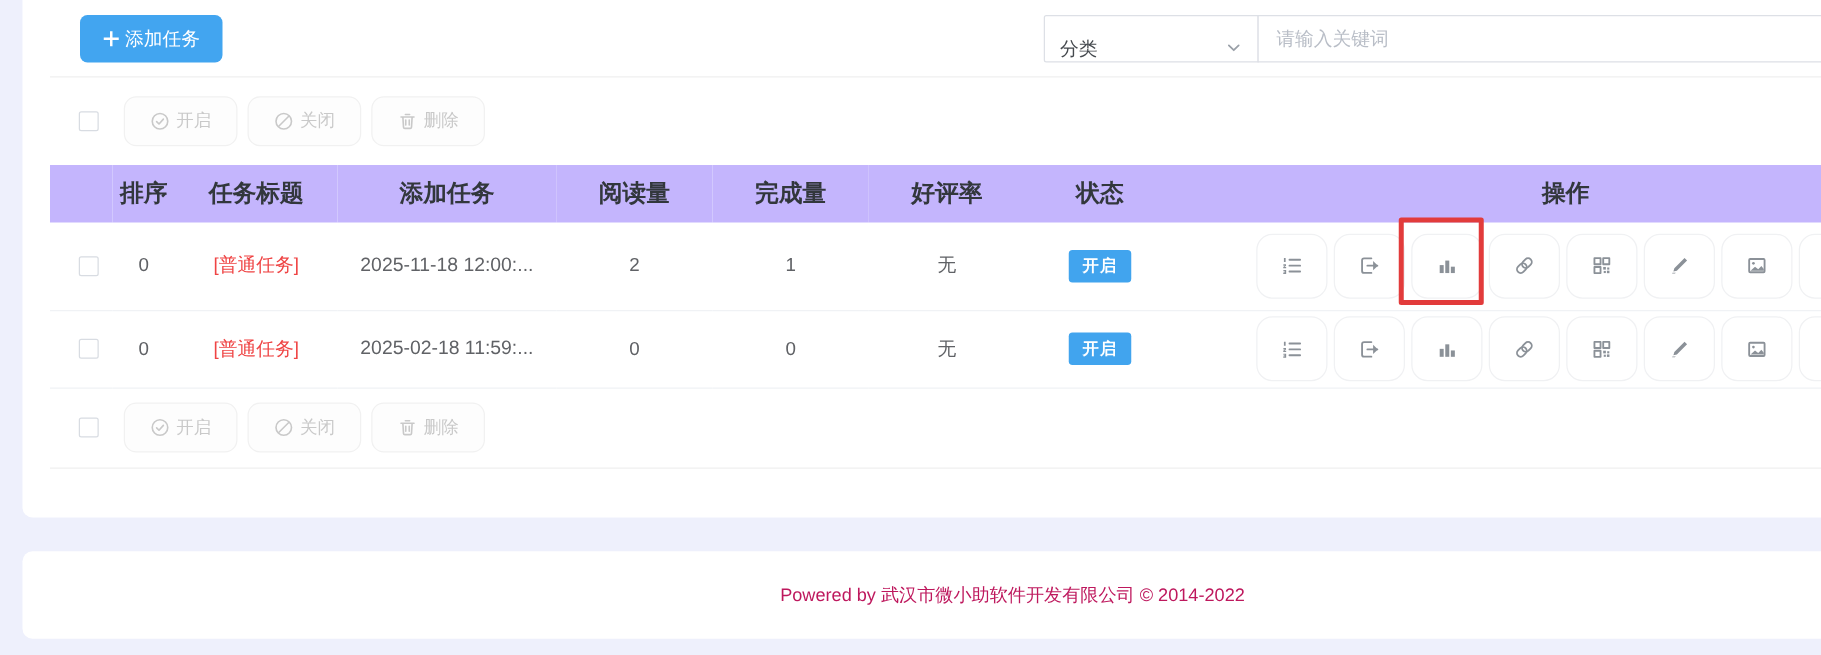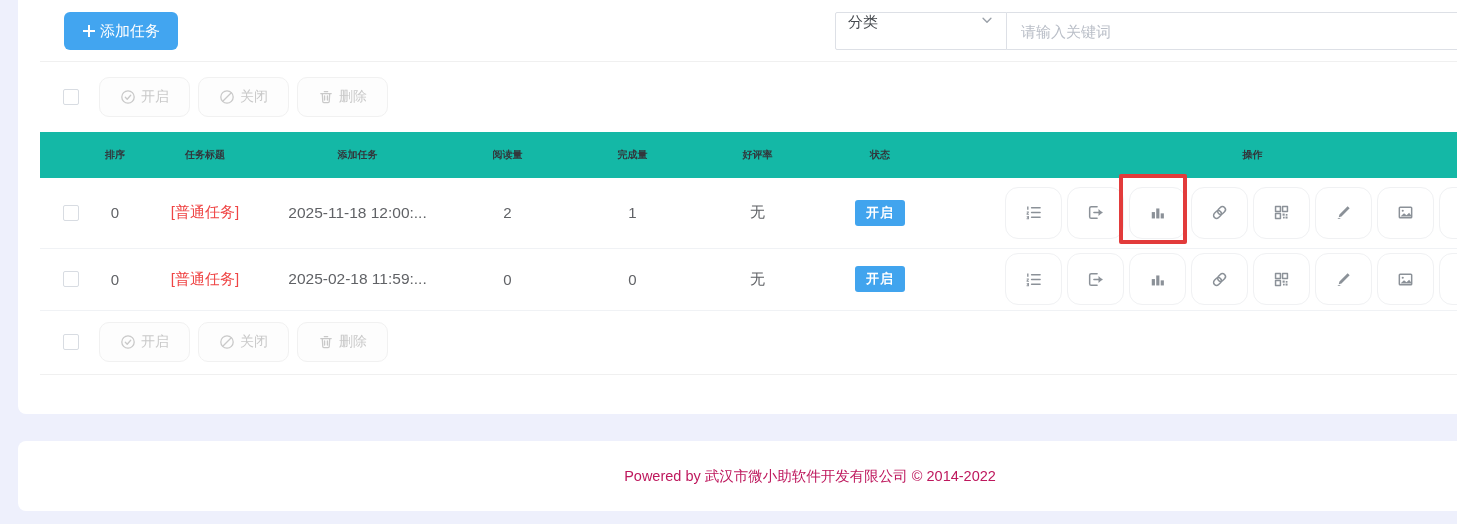--- a/index.html
+++ b/index.html
@@ -28,21 +28,21 @@
     background:#42a5f0; color:#fff;
     border:none; border-radius:6px;
     font-size:15px; display:flex; align-items:center; gap:4px;
     cursor:pointer; font-family:inherit;
   }
   .btn-add svg { display:block; }
   .search-group { position:absolute; left:795px; top:12px; display:flex; }
   .select-box {
     width:172px; height:38px; background:#fff;
     border:1px solid #dde0e6; border-radius:2px 0 0 2px;
-    display:flex; align-items:flex-start; justify-content:space-between;
+    display:flex; align-items:flex-end; justify-content:space-between;
     padding:0 12px; font-size:15px; color:#45494e; cursor:pointer;
   }
   .keyword-input {
     width:560px; height:38px; margin-left:-1px;
     border:1px solid #dde0e6; border-radius:0 2px 2px 0;
     padding:0 14px; font-size:15px; color:#606266; outline:none;
     font-family:inherit;
   }
   .keyword-input::placeholder { color:#b9bec7; }
   
@@ -59,21 +59,21 @@
     cursor:not-allowed; font-family:inherit;
   }
   .bulk-btn svg { display:block; }
   .bulk-btn:first-of-type { margin-left:20px; }
   
   table { border-collapse:collapse; table-layout:fixed; width:1460px; }
   col.c-check{width:50px} col.c-sort{width:50px} col.c-title{width:130px}
   col.c-time{width:175px} col.c-read{width:125px} col.c-done{width:125px}
   col.c-rate{width:125px} col.c-status{width:120px} col.c-act{width:560px}
   thead th {
-    background:#14b8a6; height:46px; font-size:10px; font-weight:700;
+    background:#c4b5fd; height:46px; font-size:19px; font-weight:700;
     color:#32373c; text-align:center; white-space:nowrap;
   }
   tbody td {
     height:66px; text-align:center; font-size:15px; color:#606266;
     border-bottom:1px solid #f0f2f5; white-space:nowrap;
   }
   tr.row-1 td { height:70px; }
   tr.row-2 td { height:62px; }
   td.cell-check, th.cell-check { text-align:left; }
   .row-link { color:#ef4444; text-decoration:none; cursor:pointer; }

